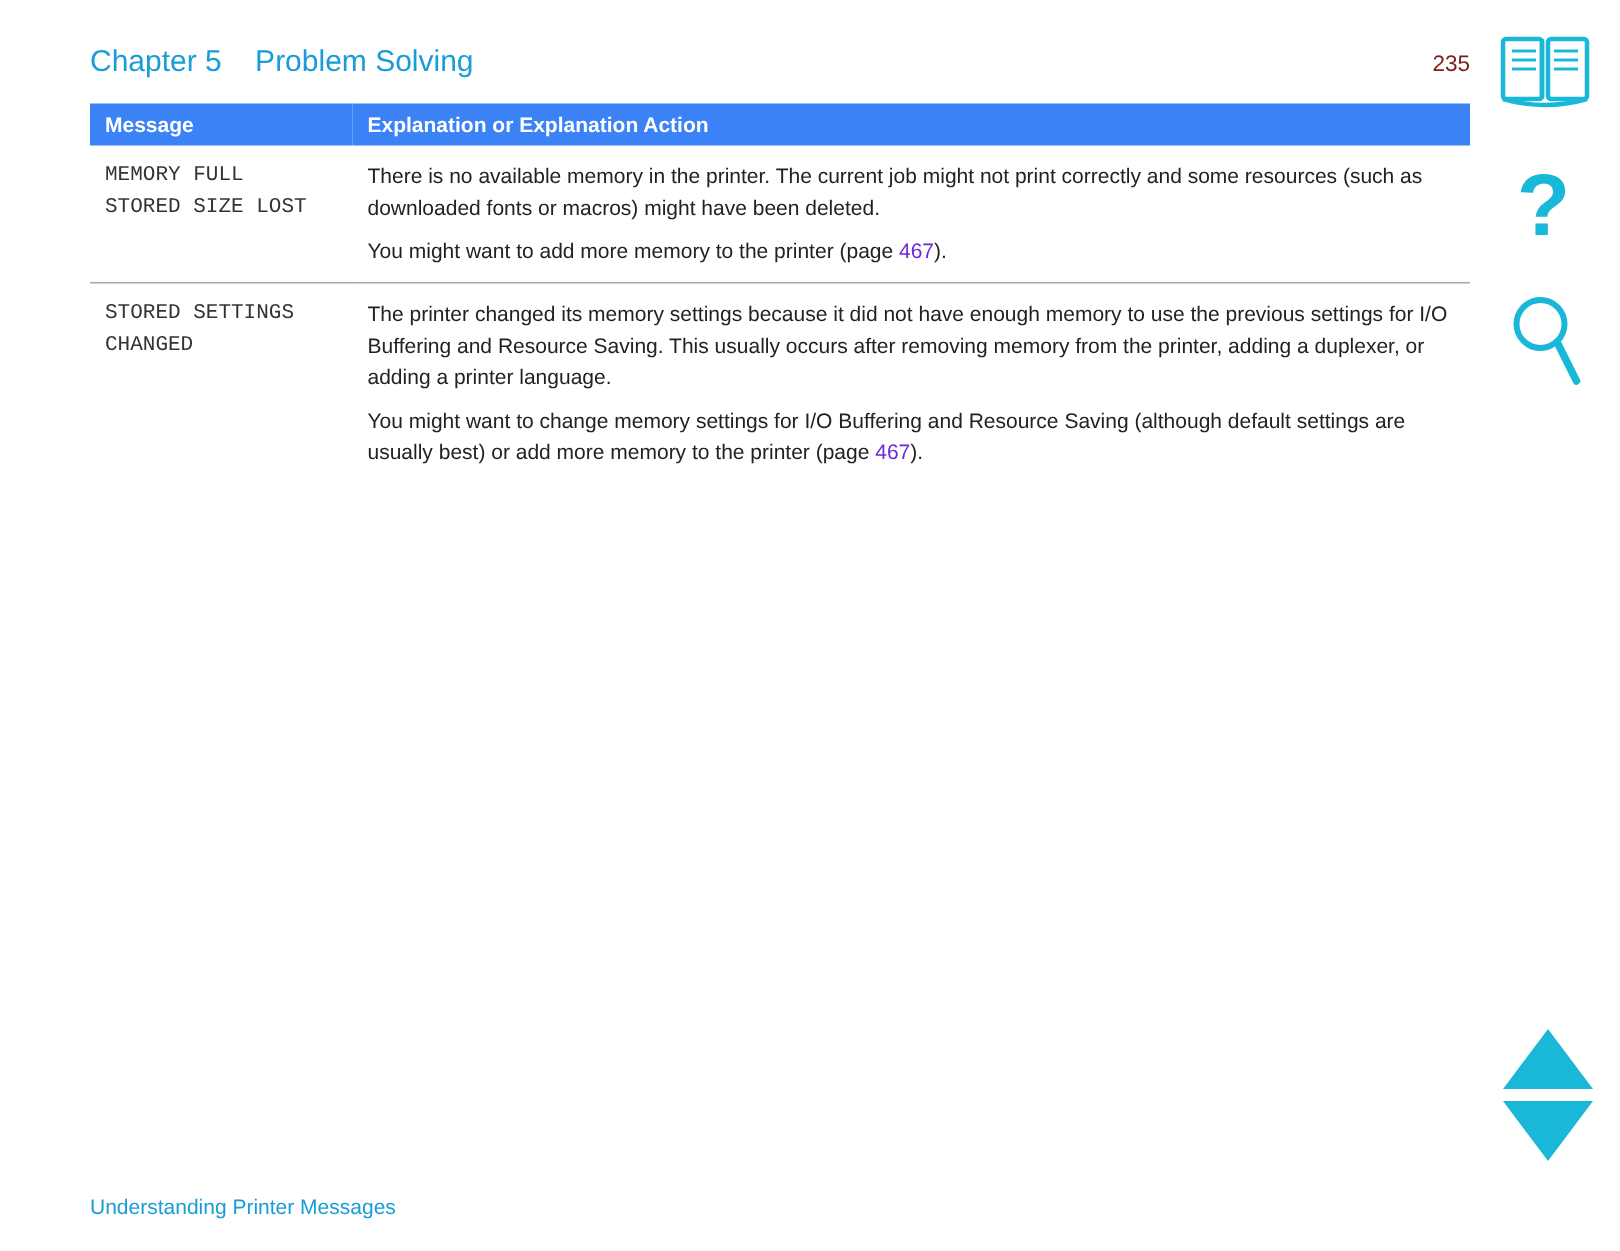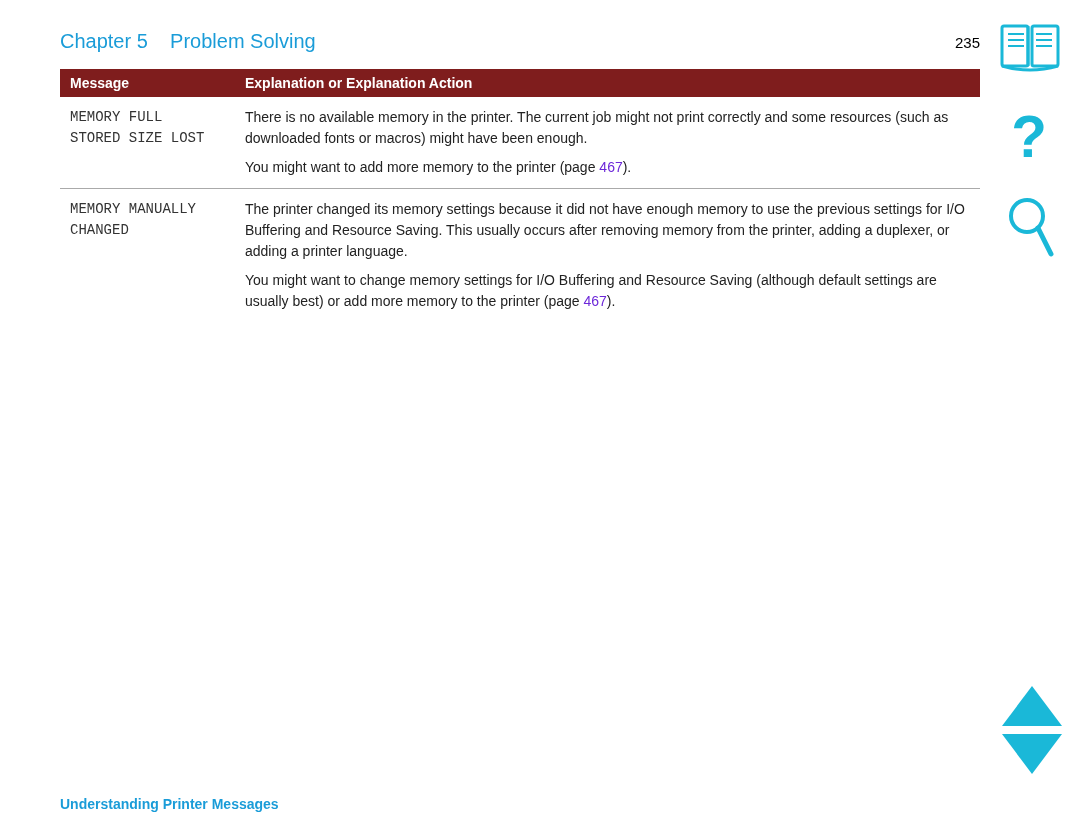--- a/index.html
+++ b/index.html
@@ -30,40 +30,40 @@
     }
 
     .chapter-title {
       color: #1a9cd8;
       font-size: 20px;
       font-weight: normal;
       text-decoration: none;
     }
 
     .page-number {
-      color: #000000;
+      color: #7f1d1d;
       font-size: 15px;
       text-align: right;
     }
 
     .section-title {
       color: #1a9cd8;
       font-size: 15px;
       font-weight: normal;
       margin-bottom: 6px;
       text-decoration: none;
     }
 
     .table-container {
       width: 100%;
       border-collapse: collapse;
     }
 
     .table-header-row {
-      background: #7f1d1d;
+      background: #3b82f6;
       color: #fff;
     }
 
     .table-header-row th {
       padding: 6px 10px;
       font-size: 14px;
       font-weight: bold;
       text-align: left;
     }
 
@@ -114,21 +114,20 @@
       text-decoration: none;
     }
 
     .bottom-link {
       position: absolute;
       bottom: 22px;
       left: 60px;
       color: #1a9cd8;
       font-size: 14px;
       text-decoration: none;
-      font-weight: bold;
     }
 
     
     .sidebar-icons {
       position: absolute;
       right: 10px;
       top: 20px;
       width: 80px;
       display: flex;
       flex-direction: column;
@@ -206,27 +205,27 @@
         <th>Explanation or Explanation Action</th>
       </tr>
     </thead>
     <tbody class="table-body">
 
 
       <tr>
         <td class="msg-cell">MEMORY FULL
 STORED SIZE LOST</td>
         <td class="action-cell">
-          <p>There is no available memory in the printer. The current job might not print correctly and some resources (such as downloaded fonts or macros) might have been enough.</p>
+          <p>There is no available memory in the printer. The current job might not print correctly and some resources (such as downloaded fonts or macros) might have been deleted.</p>
           <p>You might want to add more memory to the printer (page <a href="#" class="page-link">467</a>).</p>
         </td>
       </tr>
 
       <tr>
-        <td class="msg-cell">MEMORY MANUALLY
+        <td class="msg-cell">STORED SETTINGS
 CHANGED</td>
         <td class="action-cell">
           <p>The printer changed its memory settings because it did not have enough memory to use the previous settings for I/O Buffering and Resource Saving. This usually occurs after removing memory from the printer, adding a duplexer, or adding a printer language.</p>
           <p>You might want to change memory settings for I/O Buffering and Resource Saving (although default settings are usually best) or add more memory to the printer (page <a href="#" class="page-link">467</a>).</p>
         </td>
       </tr>
     </tbody>
   </table>
 
 </div>

